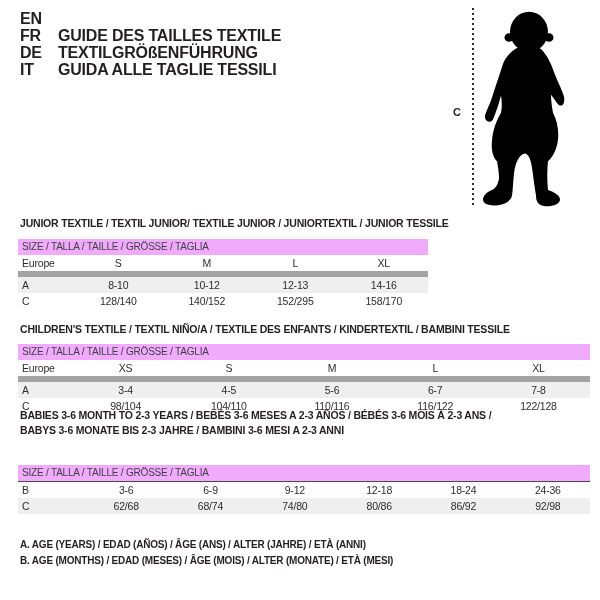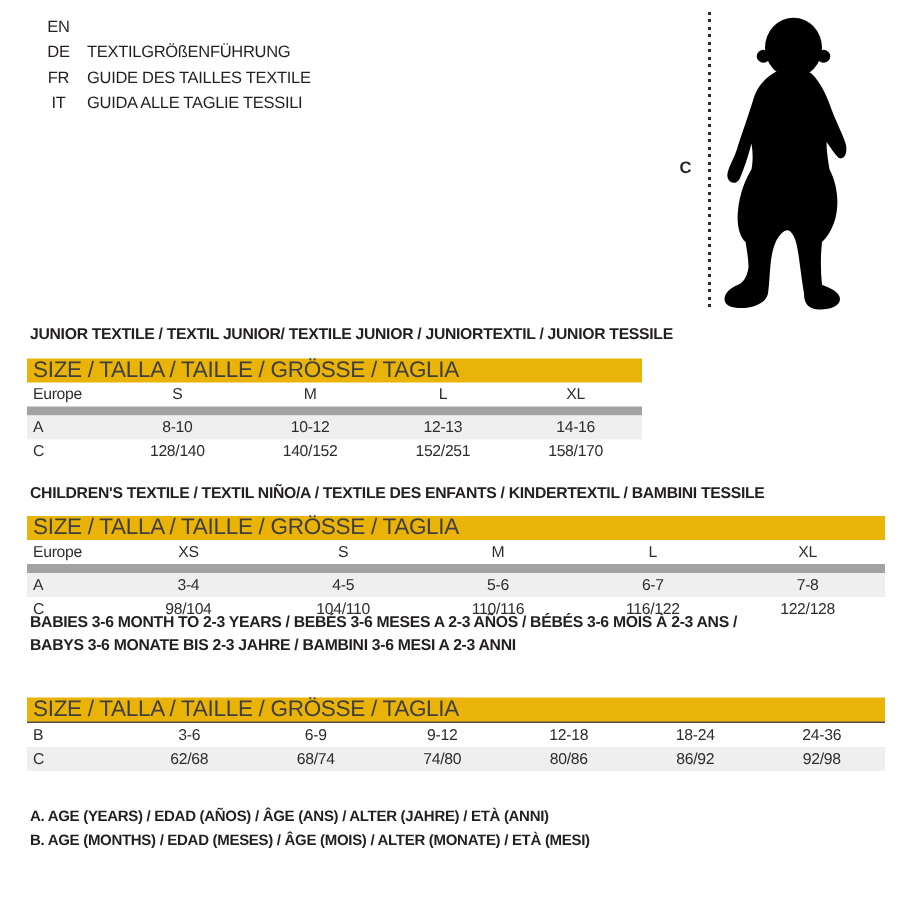--- a/index.html
+++ b/index.html
@@ -1,35 +1,35 @@
 <!DOCTYPE html>
 <html><head>
 <meta charset="utf-8">
 <style>
   html,body{margin:0;padding:0;background:#fff;}
   .page{position:relative;width:600px;height:600px;background:#fff;overflow:hidden;
         font-family:"Liberation Sans",sans-serif;color:#231f20;letter-spacing:-0.2px;}
 
   
   .lang-block{position:absolute;left:20px;top:10px;}
-  .lang-row{display:flex;height:17px;line-height:17px;font-size:11px;font-weight:400;text-align:center;}
+  .lang-row{display:flex;height:17px;line-height:17px;font-size:16px;font-weight:700;}
   .lang-code{width:38px;}
 
   
   .measure-line{position:absolute;left:472px;top:8px;width:2px;height:200px;
     background:repeating-linear-gradient(to bottom,#2b2b2b 0 2px,transparent 2px 5px);}
   .figure-label{position:absolute;left:453px;top:106px;font-size:11px;font-weight:700;}
   .baby-svg{position:absolute;left:481px;top:8px;}
 
   
   .section-title{position:absolute;left:20px;font-size:10.5px;font-weight:700;
                  line-height:15px;white-space:pre-line;width:565px;}
   .size-table{position:absolute;left:18px;}
-  .size-bar{background:#eab308;color:#3f3f41;height:16px;line-height:16px;
-            font-size:15px;padding-left:4px;}
+  .size-bar{background:#f0abfc;color:#3f3f41;height:16px;line-height:16px;
+            font-size:10px;padding-left:4px;}
   .size-bar.ruled{border-bottom:1px solid #4a4a4b;}
   .trow{display:flex;height:16px;line-height:16px;font-size:10.5px;color:#2d2d2e;}
   .trow.shaded{background:#efeff0;}
   .trow.header-row{border-bottom:6px solid #a3a3a3;}
   .trow .lbl{padding-left:4px;}
   .trow .cell{flex:1;text-align:center;}
 
   
   .notes{position:absolute;left:20px;top:537px;}
   .note-line{height:15.5px;line-height:15.5px;font-size:10px;font-weight:700;}
@@ -37,26 +37,26 @@
 </head>
 <body>
 
 <div class="page">
 
   <div class="lang-block">
     <div class="lang-row">
       <span class="lang-code">EN</span>
     </div>
     <div class="lang-row">
+      <span class="lang-code">FR</span>
+      <span>GUIDE DES TAILLES TEXTILE</span>
+    </div>
+    <div class="lang-row">
       <span class="lang-code">DE</span>
       <span>TEXTILGRÖßENFÜHRUNG</span>
-    </div>
-    <div class="lang-row">
-      <span class="lang-code">FR</span>
-      <span>GUIDE DES TAILLES TEXTILE</span>
     </div>
     <div class="lang-row">
       <span class="lang-code">IT</span>
       <span>GUIDA ALLE TAGLIE TESSILI</span>
     </div>
   </div>
 
   <div class="measure-line"></div>
   <div class="figure-label">C</div>
   <svg class="baby-svg" width="86" height="200" viewBox="0 0 86 210" preserveAspectRatio="none">
@@ -95,21 +95,21 @@
         <span class="lbl" style="width: 52px;">A</span>
         <span class="cell">8-10</span>
         <span class="cell">10-12</span>
         <span class="cell">12-13</span>
         <span class="cell">14-16</span>
       </div>
       <div class="trow">
         <span class="lbl" style="width: 52px;">C</span>
         <span class="cell">128/140</span>
         <span class="cell">140/152</span>
-        <span class="cell">152/251</span>
+        <span class="cell">152/295</span>
         <span class="cell">158/170</span>
       </div>
     </div>
 
   <div class="section-title" style="top:322px;">CHILDREN'S TEXTILE / TEXTIL NIÑO/A / TEXTILE DES ENFANTS / KINDERTEXTIL / BAMBINI TESSILE</div>
   <div class="size-table" style="top: 344px; width: 572px;">
       <div class="size-bar">SIZE / TALLA / TAILLE / GRÖSSE / TAGLIA</div>
       <div class="trow header-row">
         <span class="lbl" style="width: 52px;">Europe</span>
         <span class="cell">XS</span>

